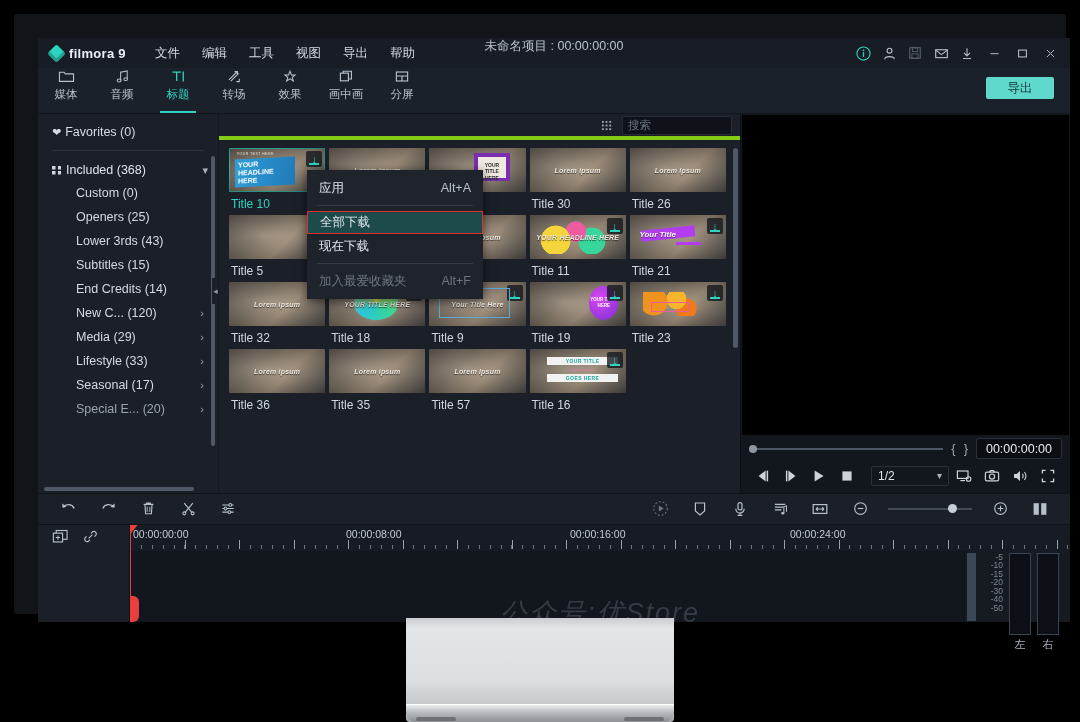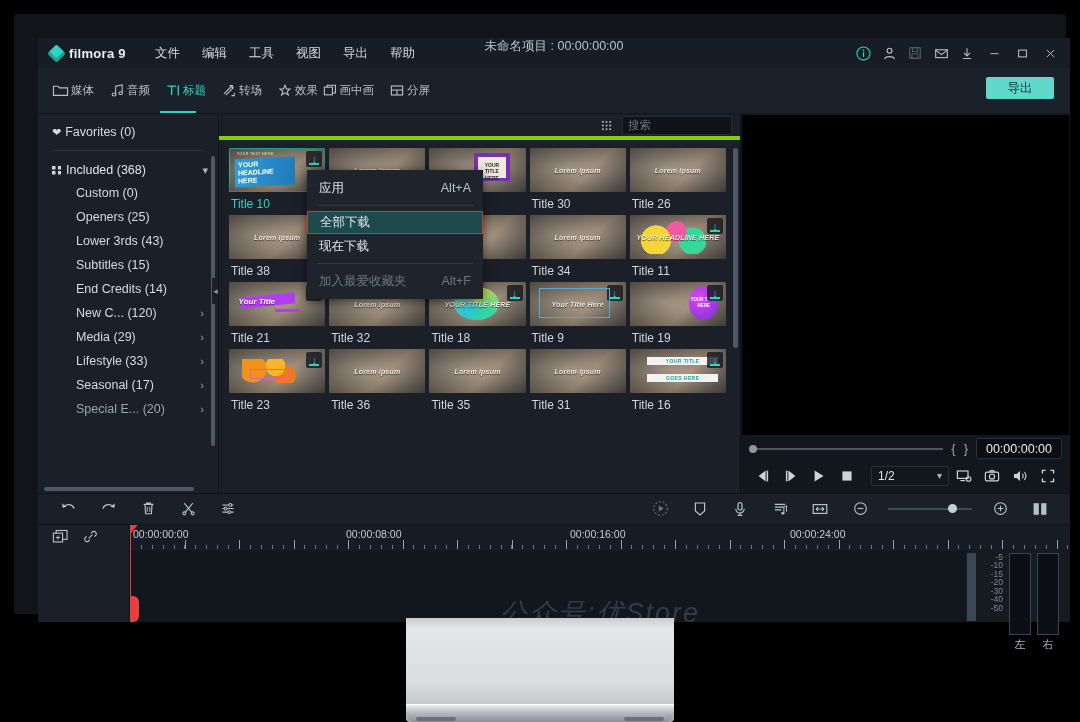--- a/index.html
+++ b/index.html
@@ -75,22 +75,22 @@
   .tb-icon.disabled { color: #5a626c; }
   .tb-icon.win { width: 28px; }
 
   
   #tabbar {
     height: 46px; flex: 0 0 46px; background: #1b212a;
     display: flex; align-items: stretch; position: relative;
     border-bottom: 1px solid #12161d;
   }
   .tab {
-    width: 56px; display: flex; flex-direction: row; align-items: center;
-    justify-content: flex-end; gap: 2px; color: #b8c1cb; cursor: default; position: relative;
+    width: 56px; display: flex; flex-direction: column; align-items: center;
+    justify-content: flex-start; gap: 2px; color: #b8c1cb; cursor: default; position: relative;
   }
   .tab .tab-ico { height: 17px; display: flex; align-items: center; color: #b8c1cb; }
   .tab .tab-lbl { font-size: 11.5px; }
   .tab.active, .tab.active .tab-ico { color: #2dd4bf; }
   .tab.active::after {
     content: ""; position: absolute; left: 10px; right: 10px; bottom: 0;
     height: 2px; background: #2dd4bf;
   }
   #export-button {
     position: absolute; right: 16px; top: 9px; width: 68px; height: 22px;
@@ -667,27 +667,20 @@
                 <div class="thumb">
                   <div class="vignette"></div>
                   <div class="ov-text">Lorem ipsum</div>
                 </div>
                 <div class="cell-label">Title 26</div>
               </div>
 
               <div class="cell">
                 <div class="thumb">
                   <div class="vignette"></div>
-                  <div class="ov-text">Lorem ipsum</div>
-                </div>
-                <div class="cell-label">Title 38</div>
-              </div>
-              <div class="cell">
-                <div class="thumb">
-                  <div class="vignette"></div>
                 </div>
                 <div class="cell-label">Title 5</div>
               </div>
               <div class="cell">
                 <div class="thumb">
                   <div class="vignette"></div>
                 </div>
                 <div class="cell-label">Title 4</div>
               </div>
               <div class="cell">
@@ -771,21 +764,21 @@
                   <div class="vignette"></div>
                   <div class="ov-text">Lorem ipsum</div>
                 </div>
                 <div class="cell-label">Title 35</div>
               </div>
               <div class="cell">
                 <div class="thumb">
                   <div class="vignette"></div>
                   <div class="ov-text">Lorem ipsum</div>
                 </div>
-                <div class="cell-label">Title 31</div>
+                <div class="cell-label">Title 57</div>
               </div>
               <div class="cell">
                 <div class="thumb">
                   <div class="vignette"></div>
                   <div class="ov-whitelines">
                     <span>YOUR TITLE</span>
                     <em>Lorem Ipsum</em>
                     <span>GOES HERE</span>
                   </div>
                   <div class="dl-badge">↓<i class="bar"></i></div>

